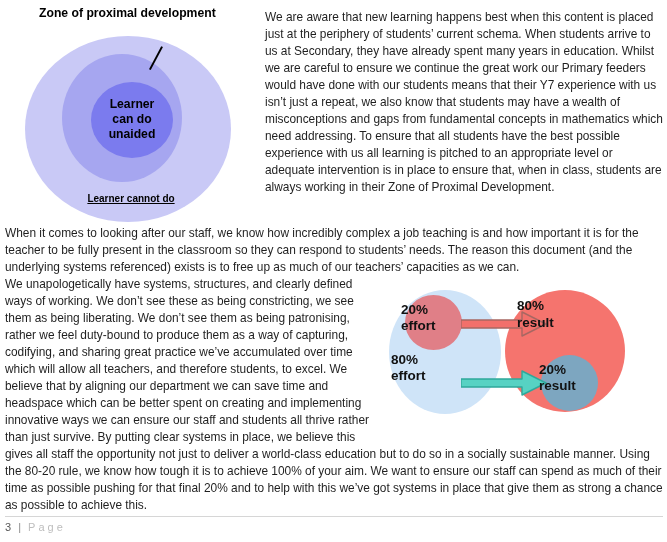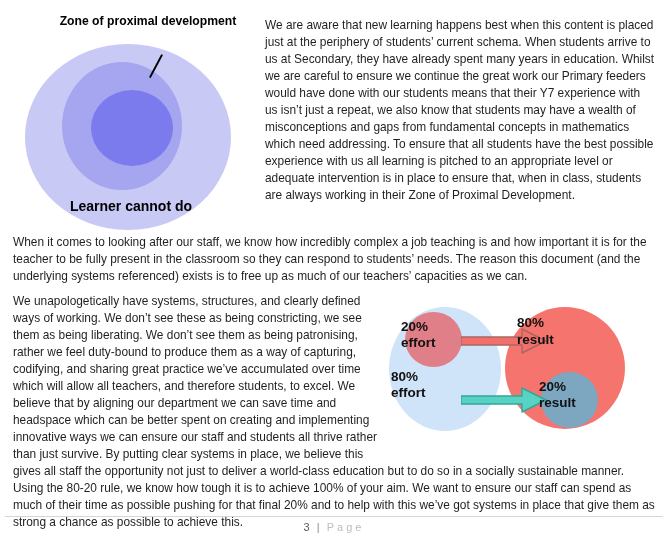--- a/index.html
+++ b/index.html
@@ -6,52 +6,52 @@
     margin: 0; padding: 0;
     width: 667px; height: 542px;
     background: #ffffff;
     font-family: "Liberation Sans", sans-serif;
     color: #1f1f1f;
     overflow: hidden;
     position: relative;
   }
   .content { padding: 6px 4px 0 5px; }
   .doc-text { font-size: 11.9px; line-height: 17px; text-align: left; }
-  p { margin: 8px; }
+  p { margin: 0; }
 
   .topsec::after { content:""; display:block; clear:both; }
 
   
   .fig-zpd {
     float: left;
     width: 252px; height: 212px;
     position: relative;
     margin: 0 8px 0 0;
   }
   .circle { position:absolute; border-radius:50%; }
   .zpd-outer  { left:20px;  top:30px; width:206px; height:186px; background:#c9c9f6; }
   .zpd-middle { left:57px;  top:48px; width:120px; height:128px; background:#a6a6f0; }
   .zpd-inner  { left:86px;  top:76px; width:82px;  height:76px;  background:#7b7bee; }
   .zpd-title {
     position:absolute; left:34px; top:0; width:218px;
-    text-align:center; font-weight:bold; font-size:12.2px; line-height:15px; color:#000;
+    text-align:left; font-weight:bold; font-size:12.2px; line-height:15px; color:#000;
   }
   .zpd-pointer {
     position:absolute; left:150px; top:39px;
     width:1.5px; height:26px; background:#000;
     transform: rotate(28deg);
   }
   .zpd-inner-label {
     position:absolute; left:84px; top:91px; width:86px;
     text-align:center; font-weight:bold; font-size:12.2px; line-height:15px;
     color:#000; white-space:pre-line;
   }
   .zpd-outer-label {
     position:absolute; left:0; top:184px; width:252px;
-    text-align:center; font-weight:bold; font-size:14px; color:#000;
+    text-align:center; font-weight:bold; font-size:10px; color:#000;text-decoration:underline;
   }
   .p-intro { padding-top:3px; }
 
   
   .flow { clear:both; margin-top:7px; }
   .fig-pareto {
     float:right;
     width:274px; height:150px;
     position:relative;
     margin:4px 0 4px 8px;
@@ -70,21 +70,21 @@
   .lbl-result20 { left:150px; top:82px; width:61px; }
   .pr-arrow { position:absolute; }
   .arrow-red  { left:72px; top:31px; }
   .arrow-teal { left:72px; top:90px; }
 
   
   .footer {
     position:absolute; left:5px; right:4px; top:516px;
     border-top:1px solid #d6d6d6;
     padding-top:4px;
-    text-align:center;
+    text-align:left;
     font-size:11px;
   }
   .page-num  { color:#595959; }
   .sep       { color:#8c8c8c; margin:0 4px; }
   .page-word { color:#bdbdbd; letter-spacing:3px; }
 </style>
 </head>
 <body>
 
 <div class="content doc-text">
@@ -92,20 +92,23 @@
   <div class="topsec">
 
     <div class="fig-zpd">
       <div class="circle zpd-outer"></div>
       <div class="circle zpd-middle"></div>
       <div class="circle zpd-inner"></div>
       <div class="zpd-title">
         <div>Zone of proximal development</div>
       </div>
       <div class="zpd-pointer"></div>
+      <div class="zpd-inner-label">Learner
+can do
+unaided</div>
       <div class="zpd-outer-label">Learner cannot do</div>
     </div>
 
     <p class="p-intro">We are aware that new learning happens best when this content is placed just at the periphery of students’ current schema. When students arrive to us at Secondary, they have already spent many years in education. Whilst we are careful to ensure we continue the great work our Primary feeders would have done with our students means that their Y7 experience with us isn’t just a repeat, we also know that students may have a wealth of misconceptions and gaps from fundamental concepts in mathematics which need addressing. To ensure that all students have the best possible experience with us all learning is pitched to an appropriate level or adequate intervention is in place to ensure that, when in class, students are always working in their Zone of Proximal Development.</p>
   </div>
 
   <div class="flow">
     <p>When it comes to looking after our staff, we know how incredibly complex a job teaching is and how important it is for the teacher to be fully present in the classroom so they can respond to students’ needs. The reason this document (and the underlying systems referenced) exists is to free up as much of our teachers’ capacities as we can.</p>
 
     <div class="fig-pareto">

